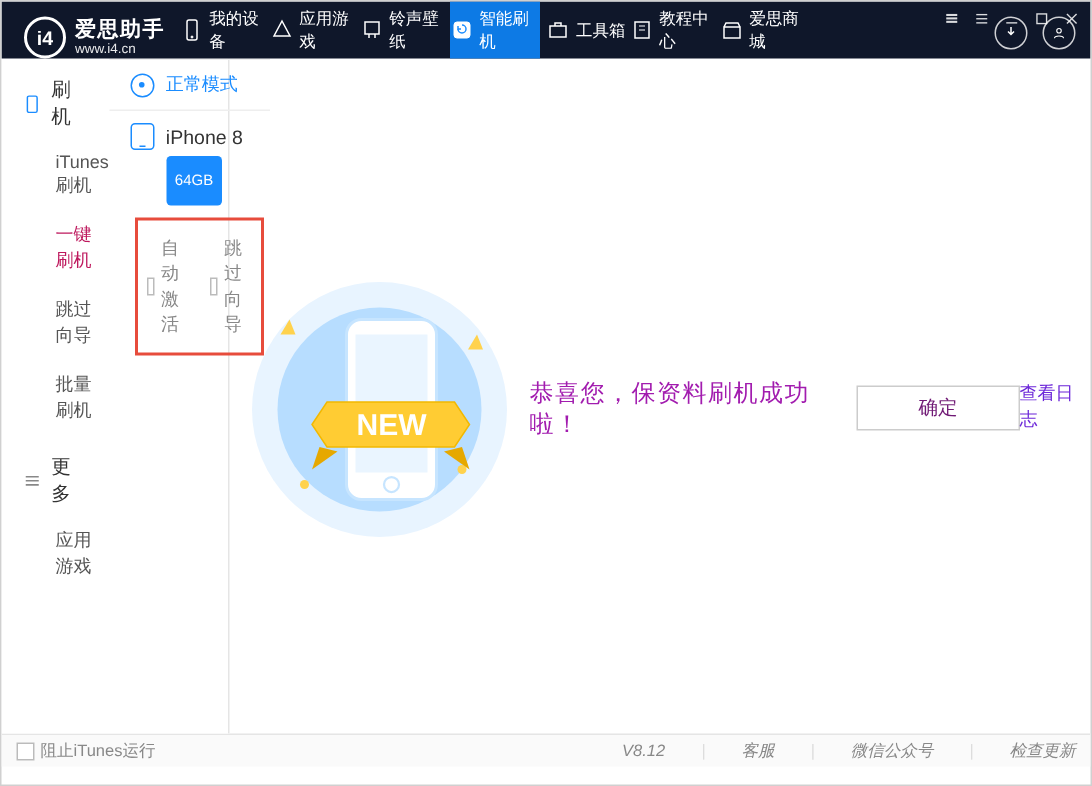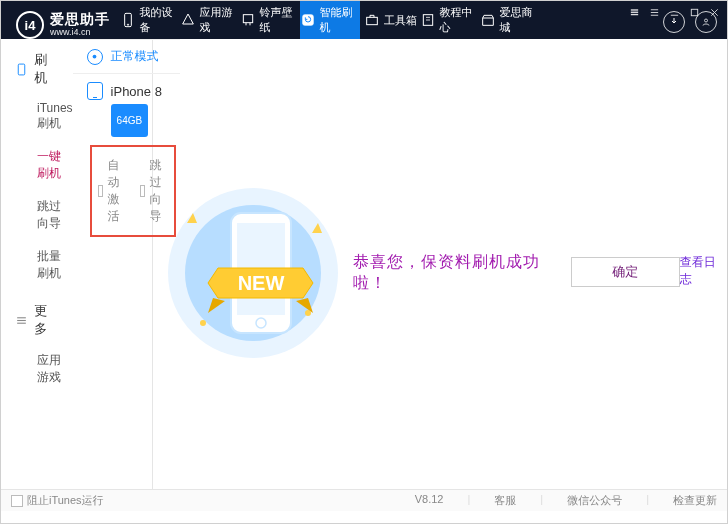--- a/index.html
+++ b/index.html
@@ -46,21 +46,21 @@
   .cb-box { width:12px; height:12px; border:1px solid #bbb; background:#fff; }
   
   .main { flex: 1; display: flex; flex-direction: row; align-items: center; justify-content: center; position: relative; }
   .illus { margin-top: 10px; }
   .success-msg { font-size: 16px; color: #a21caf; margin-top: 18px; letter-spacing: 1px; }
   .ok-btn { margin-top: 16px; width: 110px; height: 30px; border: 1px solid #ccc; background: #fff; font-size: 13px; color: #701a75; cursor: pointer; }
   .log-link { margin-top: 14px; font-size: 12px; color: #6d28d9; cursor: pointer; }
   
   .statusbar { height: 22px; border-top: 1px solid #e5e5e5; display: flex; align-items: center; font-size: 11px; color: #888; padding: 0 10px; justify-content: space-between; background:#fafafa; }
   .status-left { display:flex; align-items:center; gap:4px; }
-  .status-right { display:flex; align-items:flex-start; gap:24px; }
+  .status-right { display:flex; align-items:center; gap:24px;font-style:italic; }
   .sep { color:#ddd; }
 </style>
 </head>
 <body>
 
 <div class="header">
   <div class="logo-area">
     <div class="logo-circle">i4</div>
     <div class="logo-text">
       <span class="logo-title">爱思助手</span>

